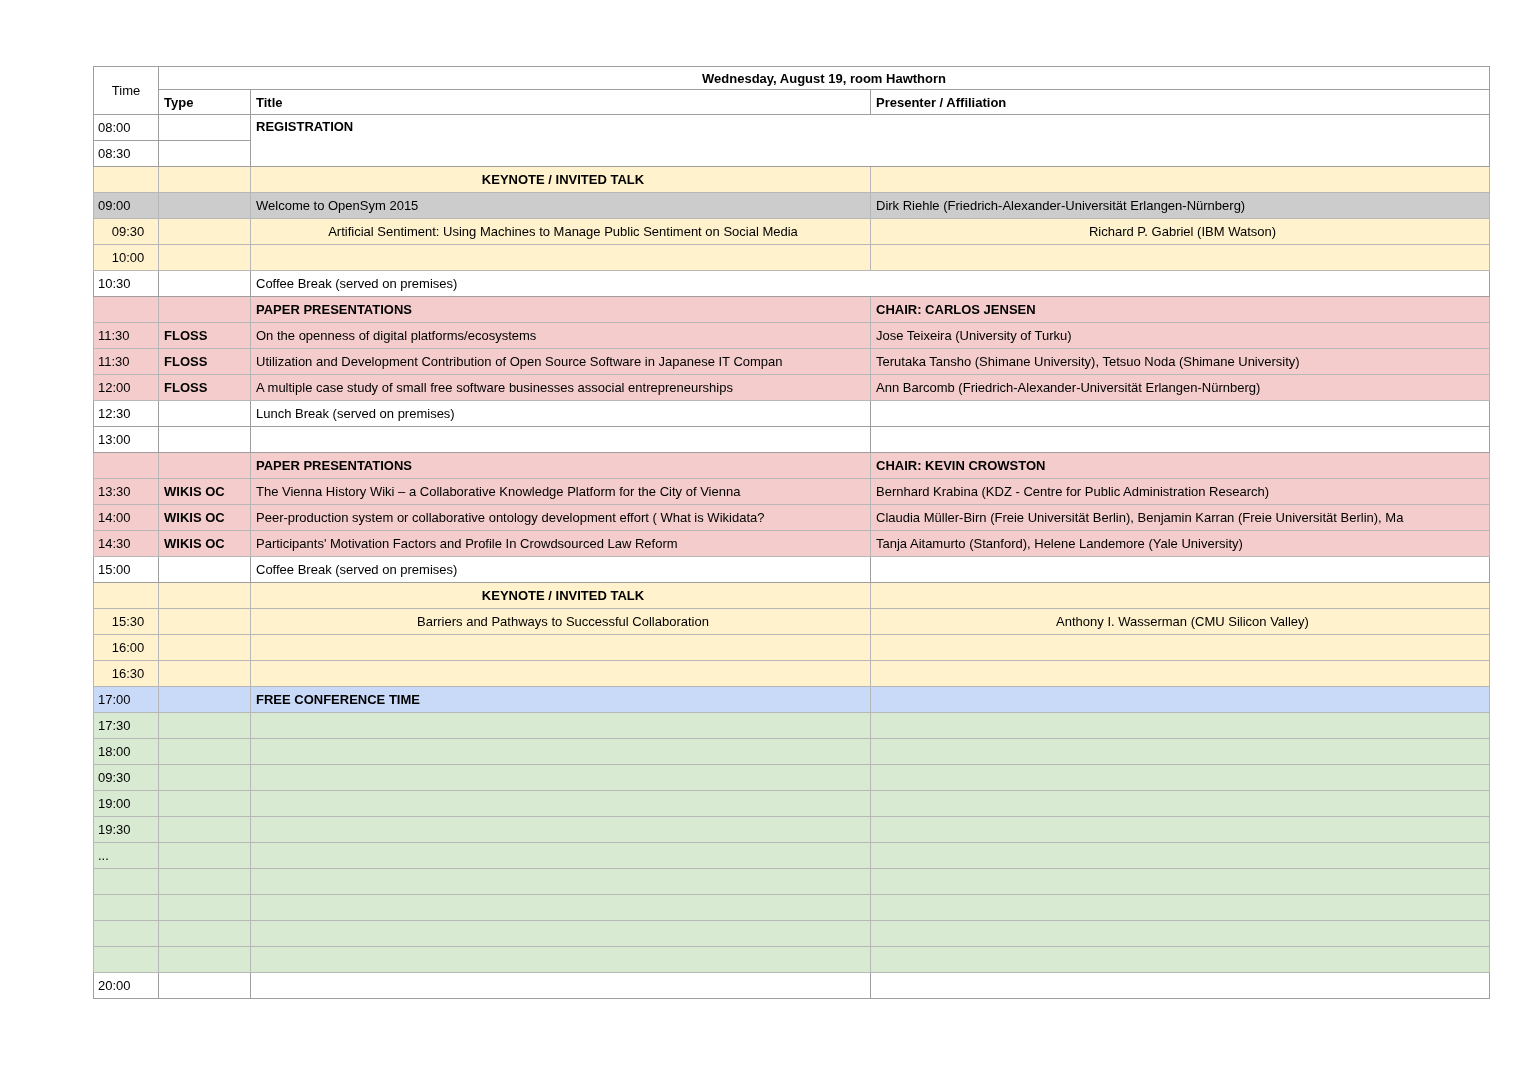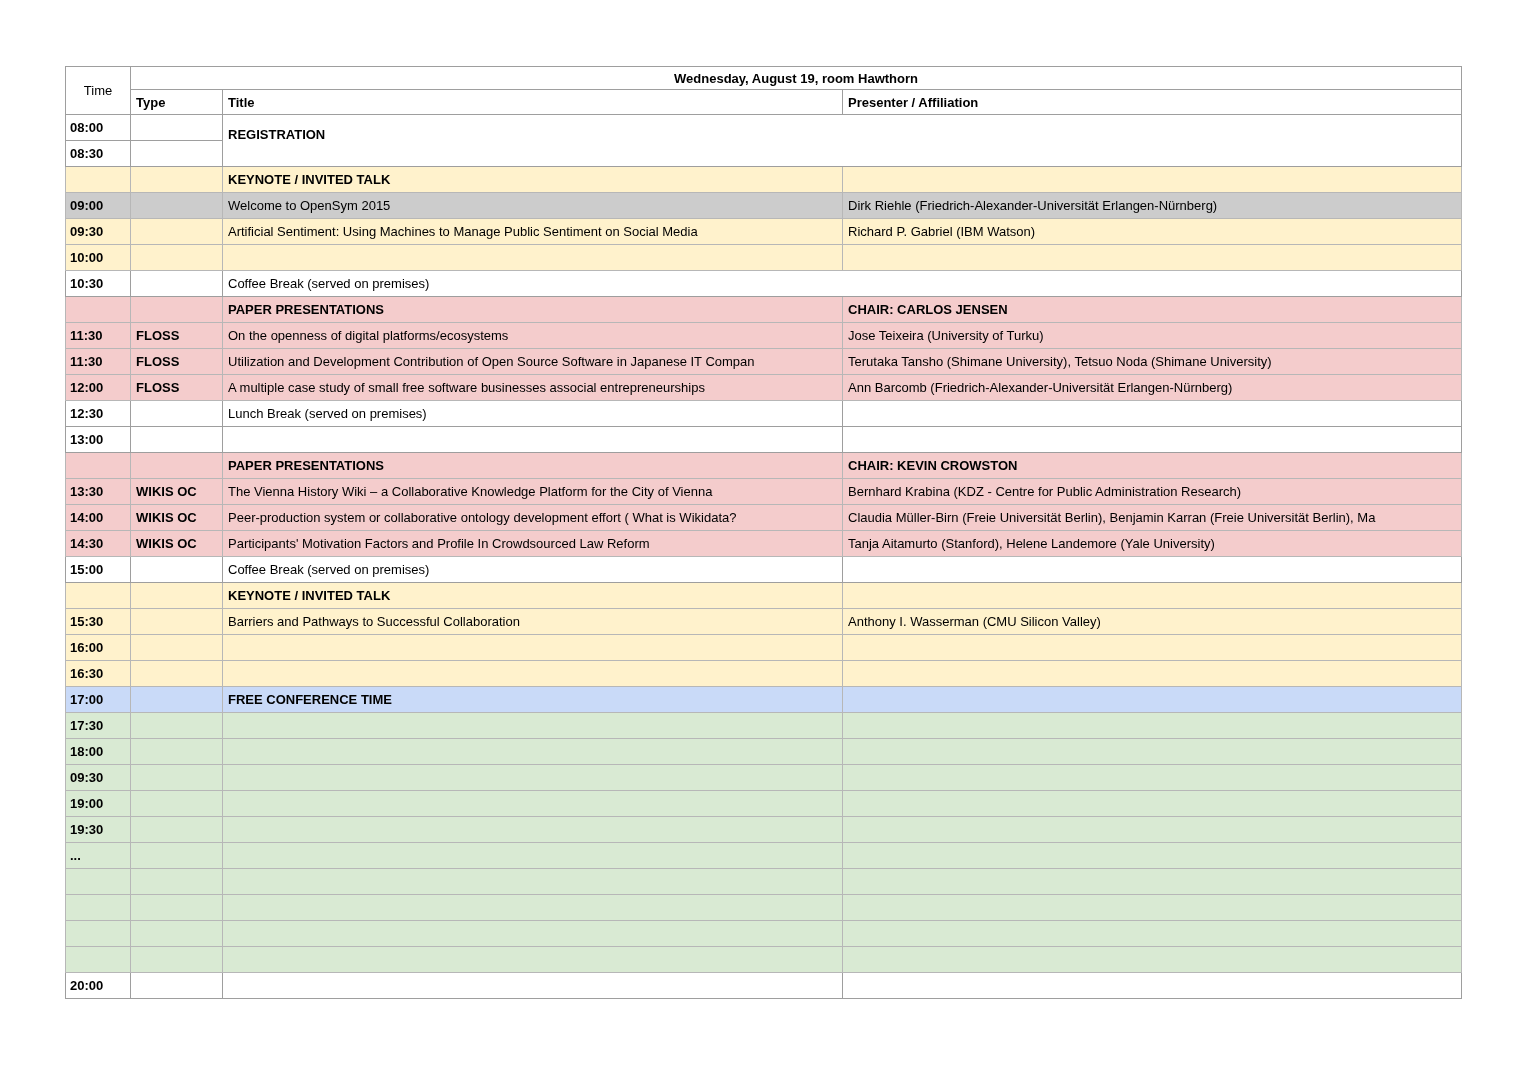--- a/index.html
+++ b/index.html
@@ -4,50 +4,50 @@
 <style>
   html, body { margin: 0; padding: 0; }
   body {
     width: 1527px; height: 1080px;
     background: #ffffff;
     font-family: "Liberation Sans", "DejaVu Sans", sans-serif;
     font-size: 13px; color: #000;
     position: relative; overflow: hidden;
   }
   .sheet { position: absolute; left: 65px; top: 66px; }
-  table { border-collapse: collapse; table-layout: fixed; }
+  table { border-collapse: collapse; table-layout: fixed; margin-left: 28px; }
   .col-time      { width: 65px;  }
   .col-type      { width: 92px;  }
   .col-title     { width: 620px; }
   .col-presenter { width: 619px; }
   th, td {
     border: 1px solid #b7b7b7;
     height: 25px;
     padding: 0 0 0 5px;
     overflow: hidden;
     white-space: nowrap;
     text-align: left;
     vertical-align: middle;
     font-weight: 400;
   }
   .c-white  { background: var(--color-white,  #ffffff); border-color: #9e9e9e; }
-  .c-yellow { background: var(--color-yellow, #fff2cc); }
+  .c-yellow { background: var(--color-yellow, #fff2cc); text-align: center; }
   .c-gray   { background: var(--color-gray,   #cccccc); }
   .c-pink   { background: var(--color-pink,   #f4cccc); }
   .c-blue   { background: var(--color-blue,   #c9daf8); }
   .c-green  { background: var(--color-green,  #d9ead3); }
   thead tr:first-child th { height: 22px; }
   thead tr:last-child th  { height: 24px; }
   .th-time { text-align: center; font-weight: 400; padding: 0; }
   .th-day  { text-align: center; font-weight: 700; padding: 0; border-radius: 8px; }
   .th-col  { font-weight: 700; }
-  .time-cell { padding-left: 4px; font-weight: bold; }
+  .time-cell { padding-left: 4px; }
   .type-cell { font-weight: 700; }
   .b { font-weight: 700; }
-  .va-top { vertical-align: top; padding-top: 12px; }
+  .va-top { vertical-align: top; padding-top: 4px; }
 </style>
 </head>
 <body style="--color-white: #ffffff; --color-yellow: #fff2cc; --color-gray: #cccccc; --color-pink: #f4cccc; --color-blue: #c9daf8; --color-green: #d9ead3;">
 
 <div class="sheet">
   <table>
     <colgroup>
       <col class="col-time">
       <col class="col-type">
       <col class="col-title">

